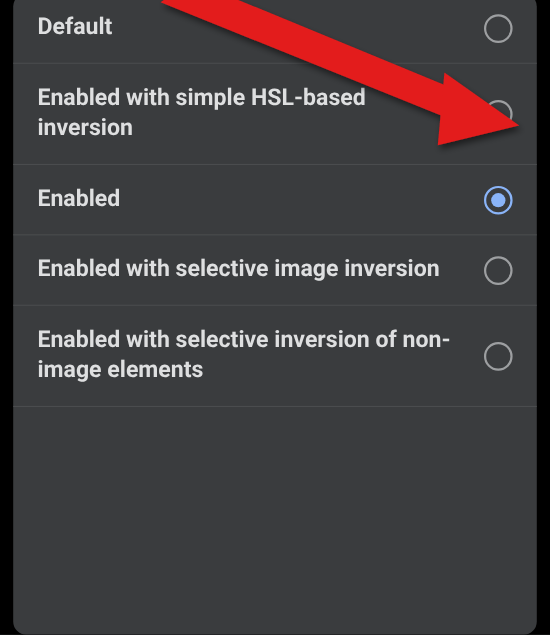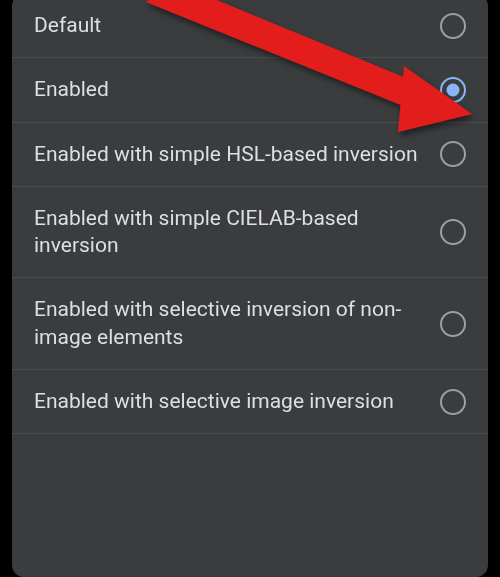--- a/index.html
+++ b/index.html
@@ -32,21 +32,21 @@
       border-bottom: 1px solid #4a4c4e;
       cursor: pointer;
       min-height: 62px;
     }
     .option-row:last-child {
       border-bottom: none;
     }
     .option-label {
       color: #dedfe0;
       font-size: 21px;
-      font-weight: 400;
+      font-weight: 700;
       line-height: 1.3;
       flex: 1;
       padding-right: 16px;
     }
     .radio {
       width: 26px;
       height: 26px;
       border-radius: 50%;
       border: 2.5px solid #9d9fa1;
       flex-shrink: 0;
@@ -76,42 +76,38 @@
 <body>
 
 <div class="dialog">
 
   <div class="option-row">
     <span class="option-label">Default</span>
     <span class="radio"></span>
   </div>
 
   <div class="option-row">
-    <span class="option-label">Enabled</span>
-    <span class="radio selected"></span>
-  </div>
-
-  <div class="option-row">
     <span class="option-label">Enabled with simple HSL-based inversion</span>
     <span class="radio"></span>
   </div>
 
   <div class="option-row">
-    <span class="option-label">Enabled with simple CIELAB-based inversion</span>
-    <span class="radio"></span>
+    <span class="option-label">Enabled</span>
+    <span class="radio selected"></span>
   </div>
 
 
+
   <div class="option-row">
-    <span class="option-label">Enabled with selective inversion of non-image elements</span>
+    <span class="option-label">Enabled with selective image inversion</span>
     <span class="radio"></span>
   </div>
 
   <div class="option-row">
-    <span class="option-label">Enabled with selective image inversion</span>
+    <span class="option-label">Enabled with selective inversion of non-image elements</span>
     <span class="radio"></span>
   </div>
 
   <svg class="arrow-overlay" style="left:130px; top:-10px; width:340px; height:160px;" viewBox="0 0 340 160">
     <defs>
       <filter id="arrowShadow" x="-20%" y="-20%" width="140%" height="140%">
         <feDropShadow dx="2" dy="4" stdDeviation="3" flood-color="#000" flood-opacity="0.5"></feDropShadow>
       </filter>
     </defs>
     <g filter="url(#arrowShadow)">

